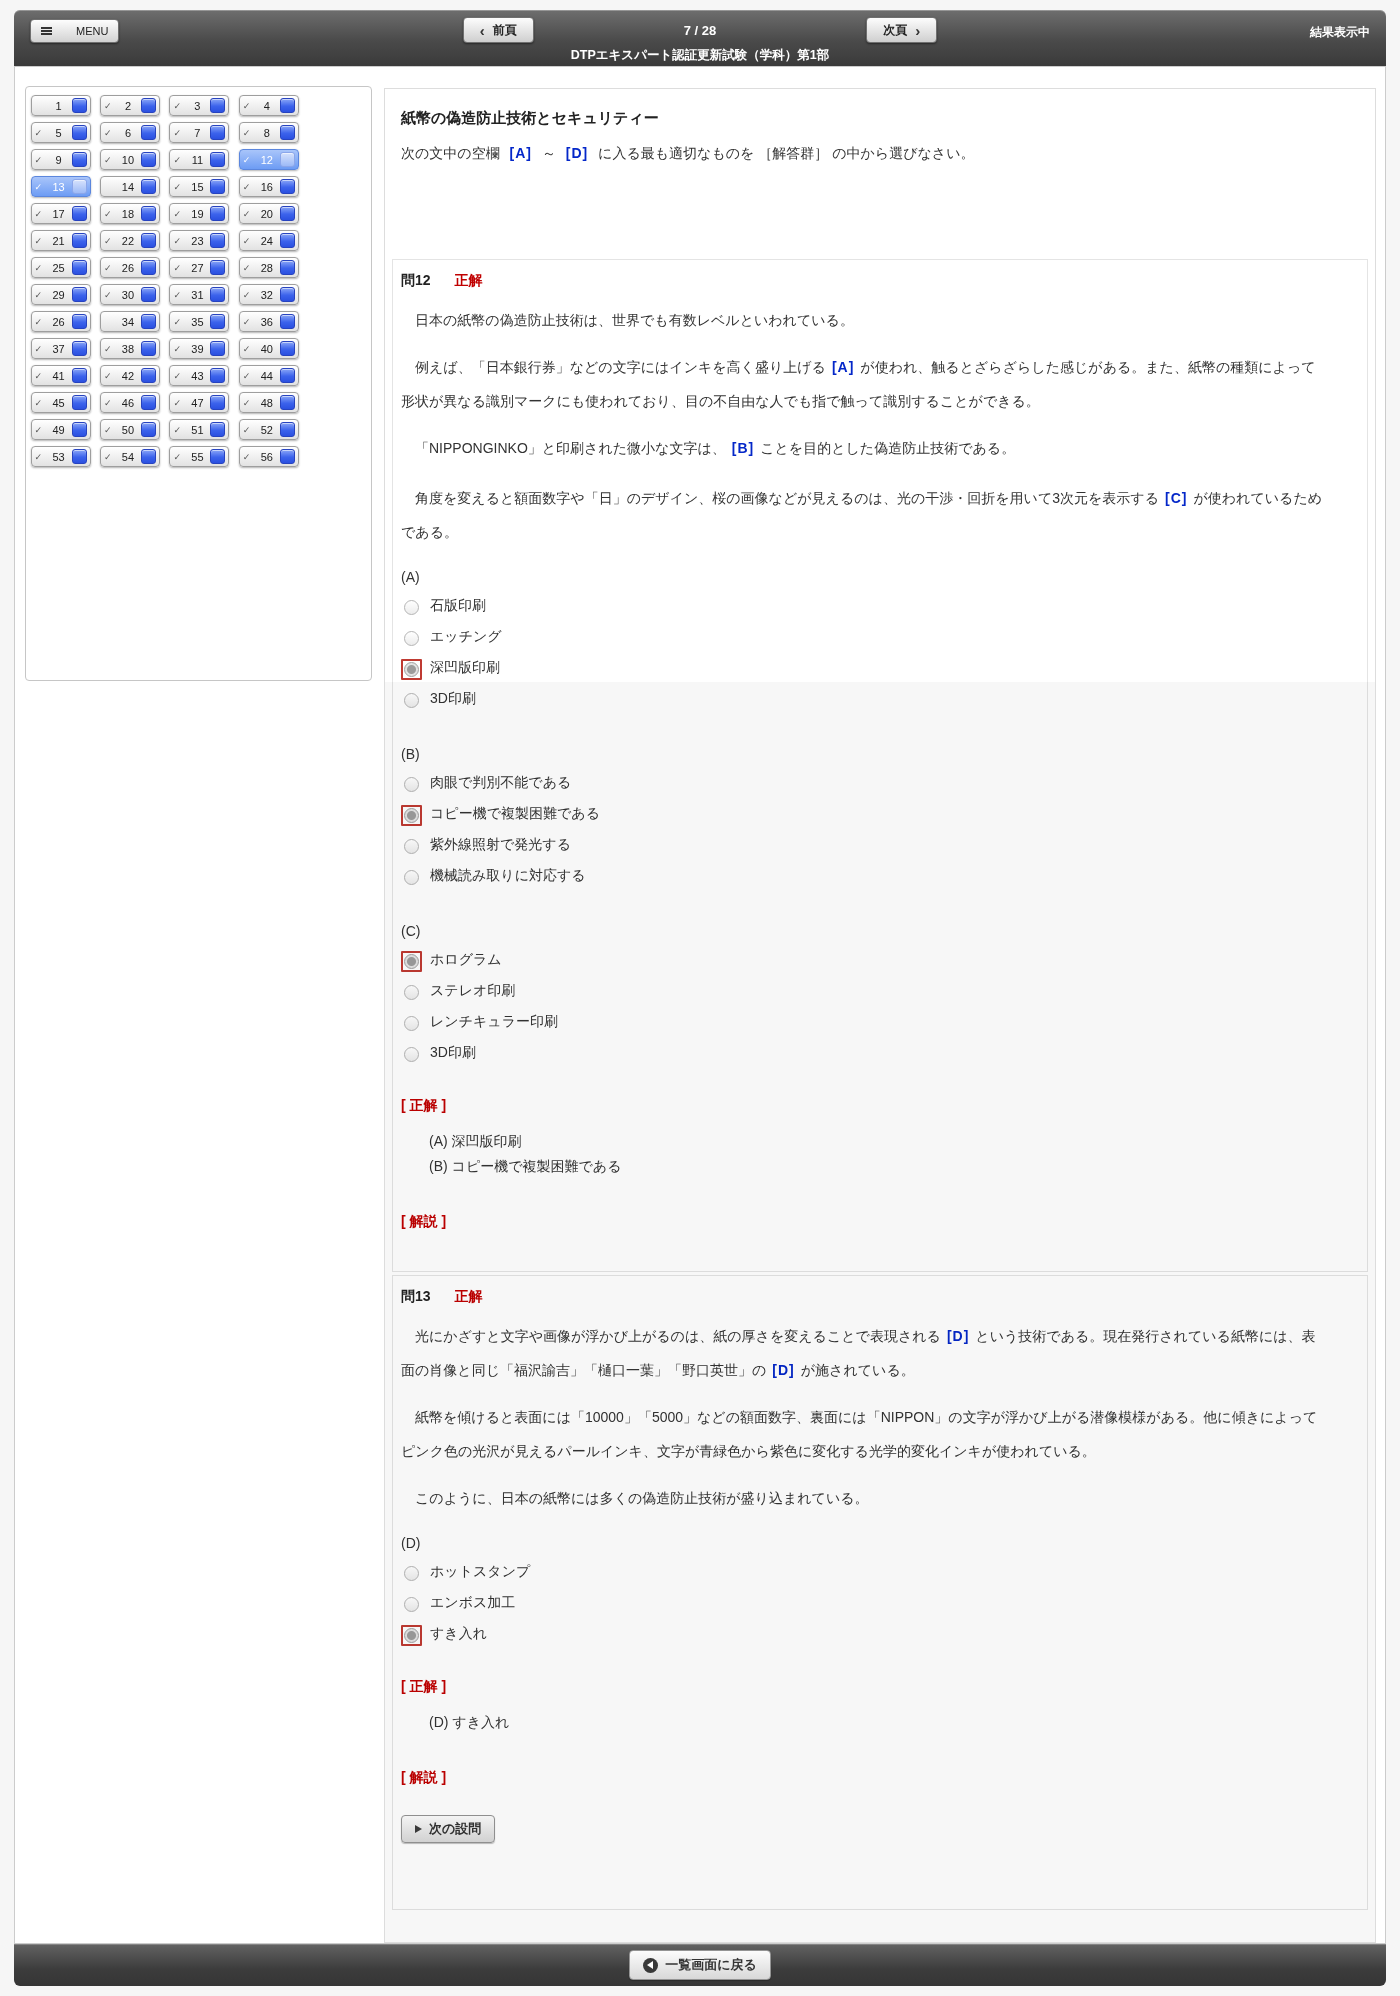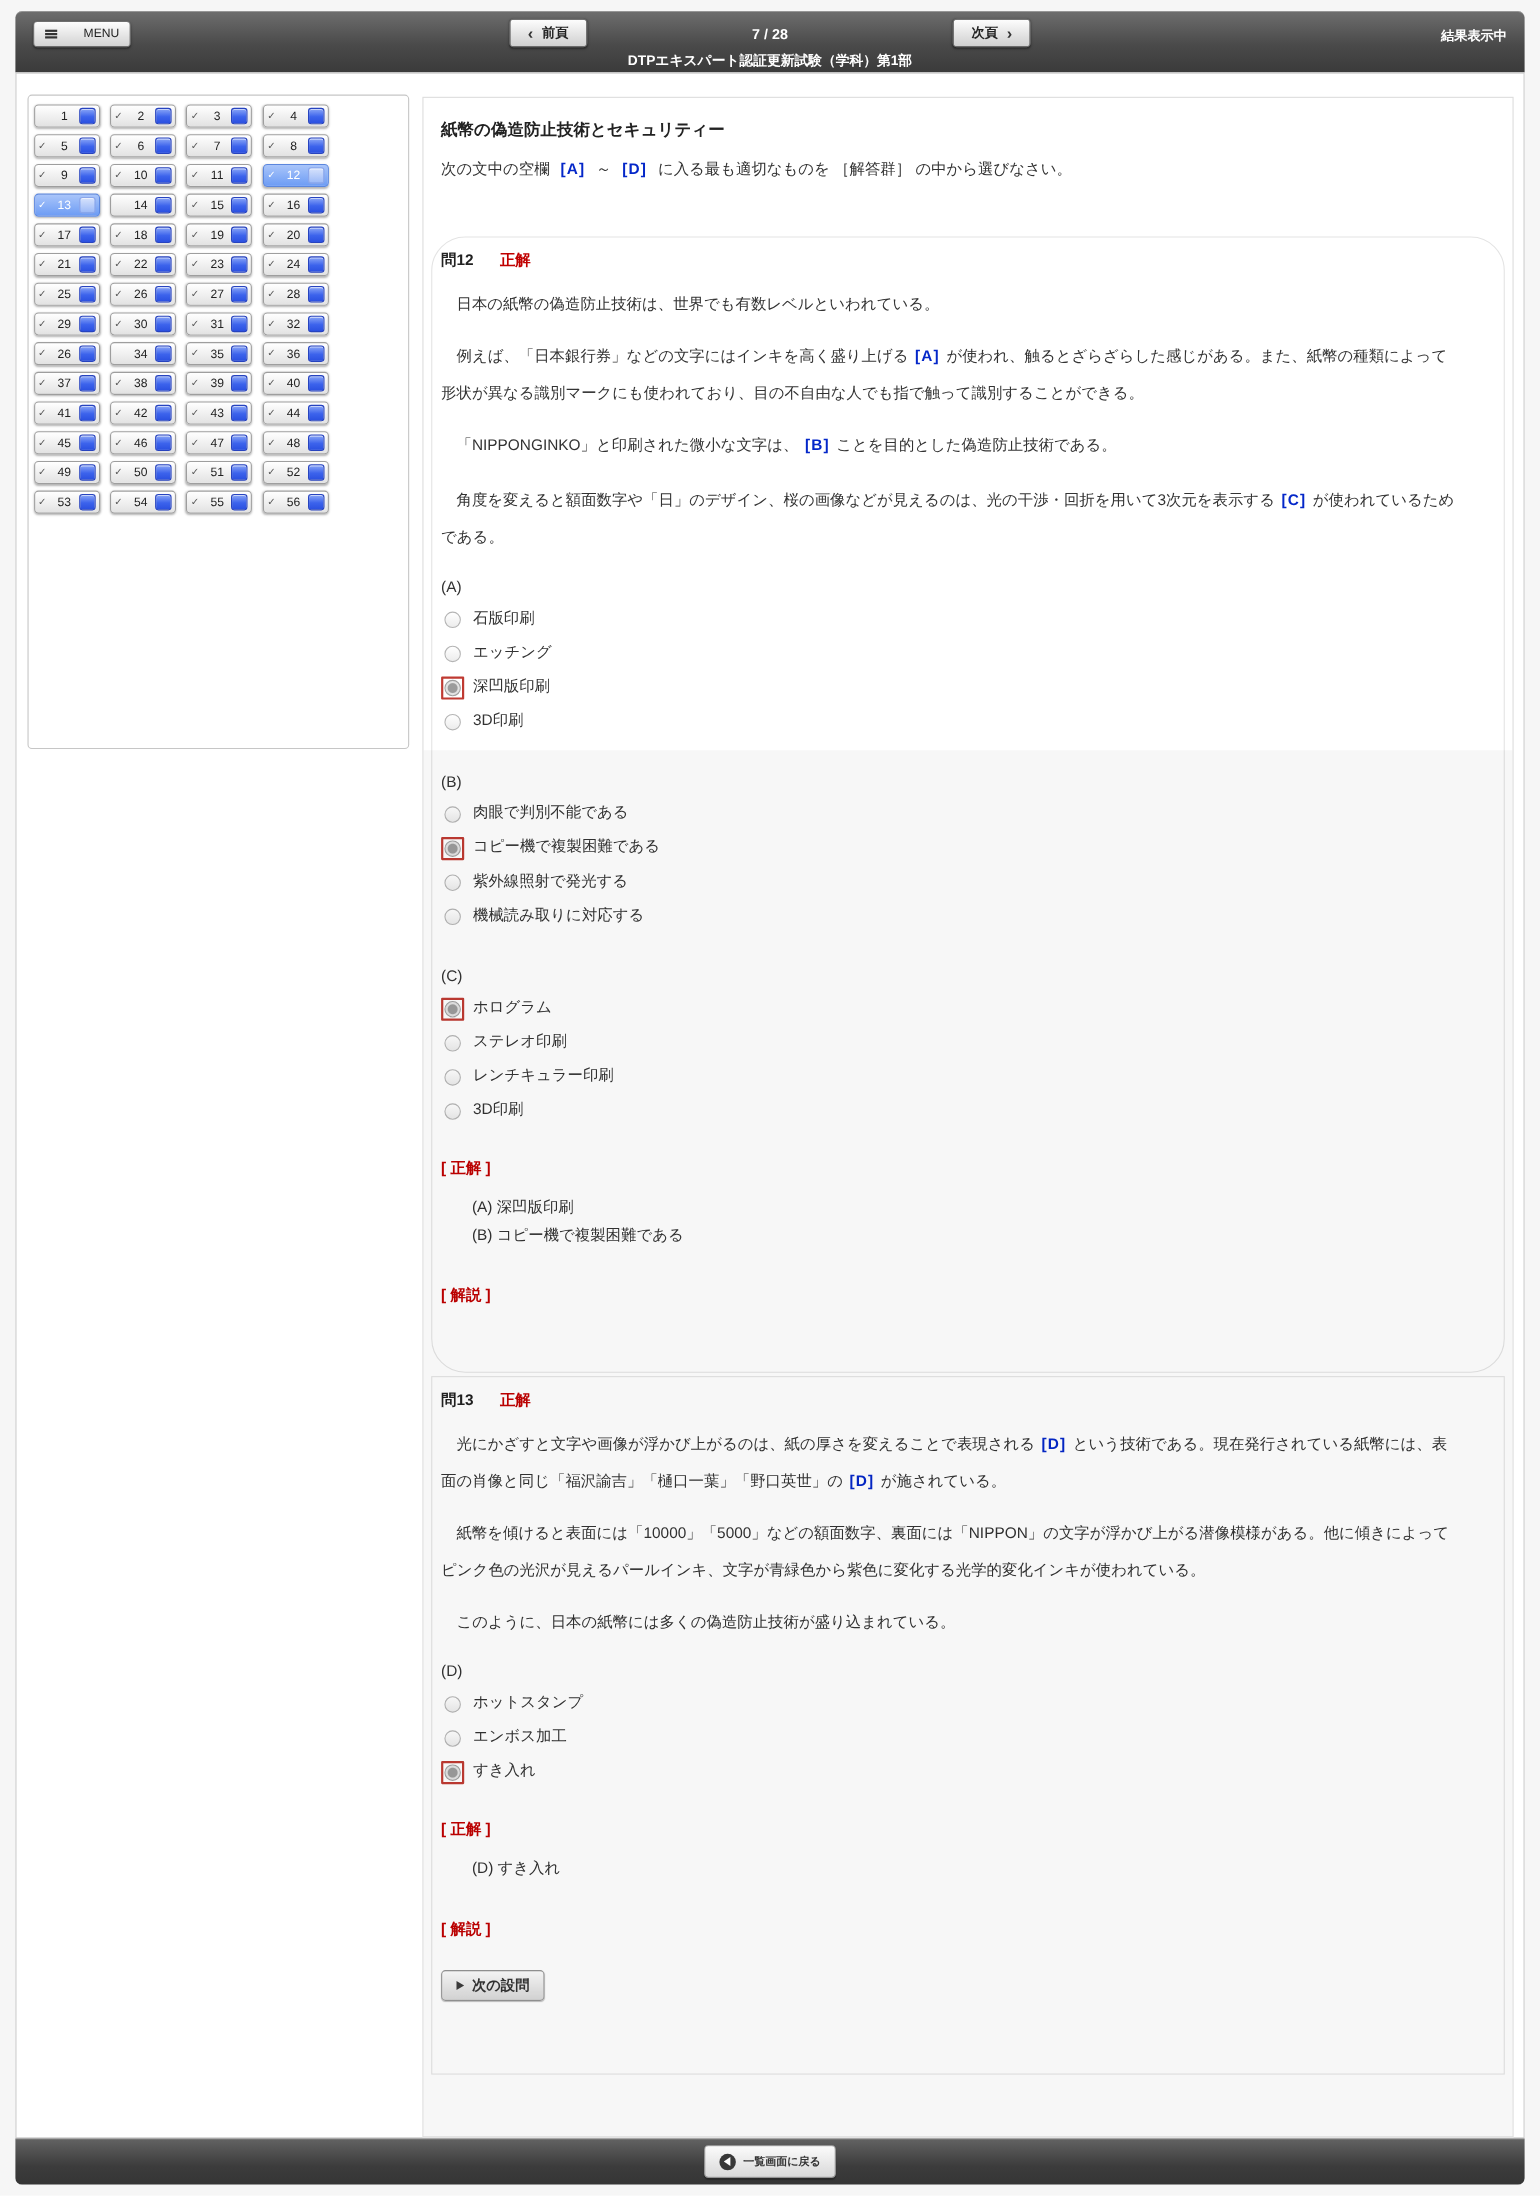--- a/index.html
+++ b/index.html
@@ -88,21 +88,21 @@
   .stitch{position:absolute;left:0;right:0;top:593px;bottom:0;background:rgba(0,0,0,.032);pointer-events:none;z-index:5;}
   .content-head{padding:20px 16px 0;}
   .title{font-size:15px;font-weight:bold;color:#222;}
   .instruction{margin:17px 0 0;font-size:14px;}
   .blank{color:#0427c9;font-weight:bold;margin:0 6px;letter-spacing:1px;}
   .blank:empty{display:none;}
   .qcard{
     margin:3px 7px 0;border:1px solid #e4e4e4;background:#fff;
     padding:12px 8px 66px;position:relative;
   }
-  .qcard.first{margin-top:52px;padding-bottom:60px;border-radius:31px;}
+  .qcard.first{margin-top:96px;padding-bottom:40px;}
   .qhead{font-size:14px;}
   .qnum{font-weight:bold;color:#222;}
   .qresult{color:#c00000;font-weight:bold;margin-left:20px;}
   .para{font-size:14px;line-height:34px;margin:13px 30px 0 0;text-indent:1em;}
   .para:nth-of-type(4){margin-top:16px;}
   .opt-groups{margin-top:20px;}
   .opt-group + .opt-group{margin-top:37px;}
   .group-label{font-size:14px;margin-bottom:7px;}
   .opt-row{display:flex;align-items:flex-start;height:19px;margin-top:12px;}
   .radio-box{display:inline-flex;border:2px solid transparent;padding:1px;margin-right:8px;border-radius:1px;}
@@ -134,21 +134,21 @@
     background:linear-gradient(180deg,#636363,#3c3c3c 60%,#353535);
     border-radius:0 0 6px 6px;
     box-shadow:inset 0 1px 0 rgba(255,255,255,.22);
     display:flex;align-items:center;justify-content:center;
   }
   .back-circle{
     width:15px;height:15px;border-radius:50%;background:#383838;flex:none;
     display:inline-flex;align-items:center;justify-content:center;
   }
   .tri-left{width:0;height:0;border-right:6px solid #fff;border-top:4px solid transparent;border-bottom:4px solid transparent;margin-right:1px;}
-  .back-btn{font-size:10px;height:28px;}
+  .back-btn{font-size:13px;height:28px;}
 </style>
 </head>
 <body>
 
 <div class="topbar">
   <span class="menu-btn">
     <span class="menu-icon"></span>
     <span>MENU</span>
   </span>
   <div class="pager">

